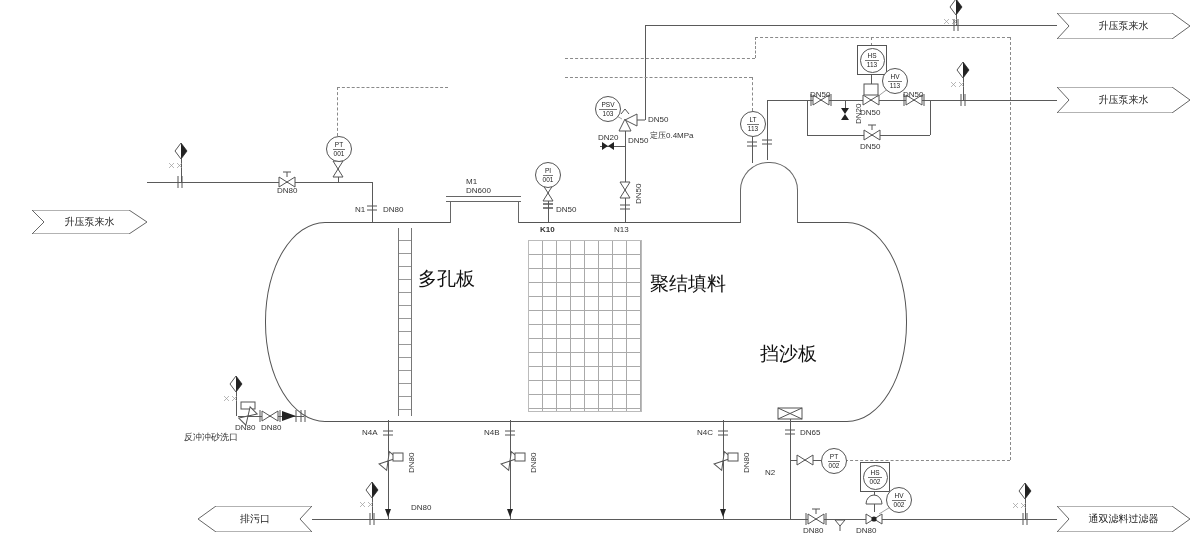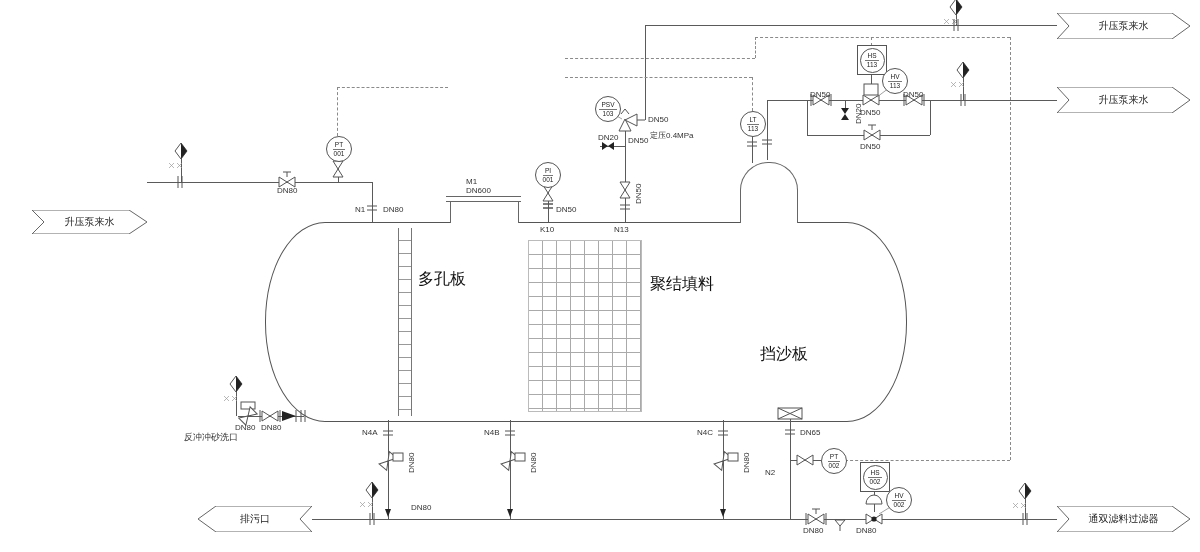--- a/index.html
+++ b/index.html
@@ -3,21 +3,21 @@
 <meta charset="utf-8">
 <style>
   html,body{margin:0;padding:0;background:#fff;}
   #stage{position:relative;width:1200px;height:552px;background:#fff;overflow:hidden;
          font-family:"Liberation Sans","DejaVu Sans",sans-serif;color:#222;}
   .hl{position:absolute;height:0;border-top:1px solid #5a5a5a;}
   .vl{position:absolute;width:0;border-left:1px solid #5a5a5a;}
   .dh{position:absolute;height:0;border-top:1px dashed #8a8a8a;}
   .dv{position:absolute;width:0;border-left:1px dashed #8a8a8a;}
   .lbl{position:absolute;font-size:8px;line-height:9px;color:#333;white-space:nowrap;}
-  .lbl.s13{font-size:16px;line-height:15px;color:#111;}
+  .lbl.s13{font-size:19px;line-height:15px;color:#111;}
   .lbl.s9{font-size:9px;line-height:10px;}
   .lbl.rot{transform:rotate(-90deg);transform-origin:0 0;}
   .bub{position:absolute;width:24px;height:24px;border:1px solid #555;border-radius:50%;
        background:#fff;display:flex;flex-direction:column;align-items:center;justify-content:center;
        font-size:6.5px;line-height:7.5px;color:#222;}
   .sq{position:absolute;width:28px;height:28px;border:1px solid #555;background:#fff;
       display:flex;align-items:center;justify-content:center;}
   .sq .bub{position:static;width:23px;height:23px;}
   .vessel{position:absolute;left:265px;top:222px;width:640px;height:198px;
           border:1.3px solid #555;border-radius:60px/99px;background:#fff;}
@@ -406,21 +406,21 @@
         </g>
       </g>
     </svg>
   <div id="annbox">
       <div class="lbl" style="left: 277px; top: 186px;">DN80</div>
       <div class="lbl" style="left: 355px; top: 205px;">N1</div>
       <div class="lbl" style="left: 383px; top: 205px;">DN80</div>
       <div class="lbl" style="left: 466px; top: 177px;">M1</div>
       <div class="lbl" style="left: 466px; top: 186px;">DN600</div>
       <div class="lbl" style="left: 556px; top: 205px;">DN50</div>
-      <div class="lbl" style="left: 540px; top: 225px;">K10</div>
+      <div class="lbl" style="left: 540px; top: 225px; font-weight: bold;">K10</div>
       <div class="lbl" style="left: 614px; top: 225px; text-align: center;">N13</div>
       <div class="lbl rot" style="left: 634px; top: 204px;">DN50</div>
       <div class="lbl" style="left: 598px; top: 133px;">DN20</div>
       <div class="lbl" style="left: 628px; top: 136px;">DN50</div>
       <div class="lbl" style="left: 648px; top: 115px;">DN50</div>
       <div class="lbl" style="left: 650px; top: 131px;">定压0.4MPa</div>
       <div class="lbl" style="left: 810px; top: 90px;">DN50</div>
       <div class="lbl rot" style="left: 854px; top: 124px;">DN20</div>
       <div class="lbl" style="left: 860px; top: 108px;">DN50</div>
       <div class="lbl" style="left: 903px; top: 90px;">DN50</div>

